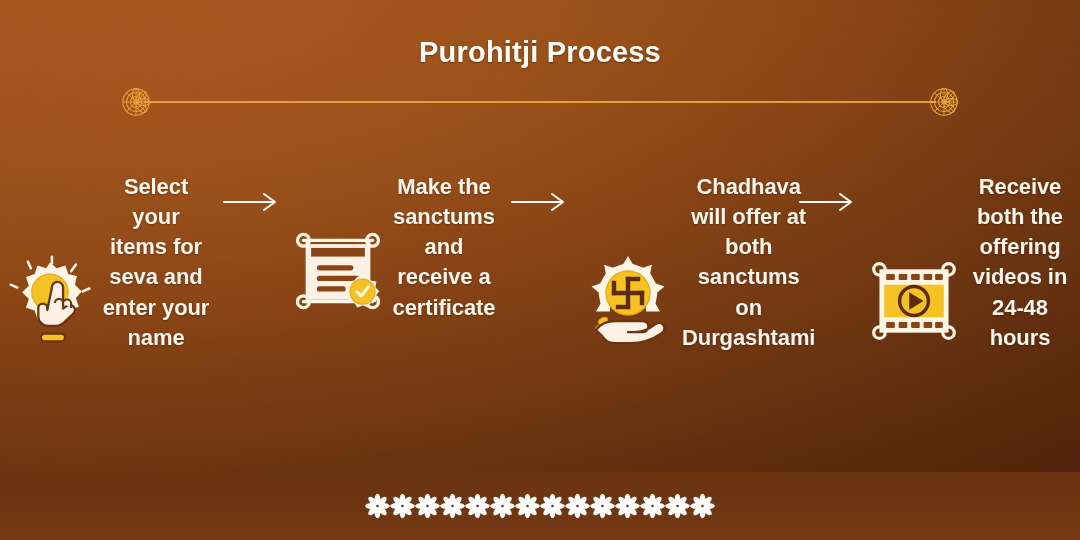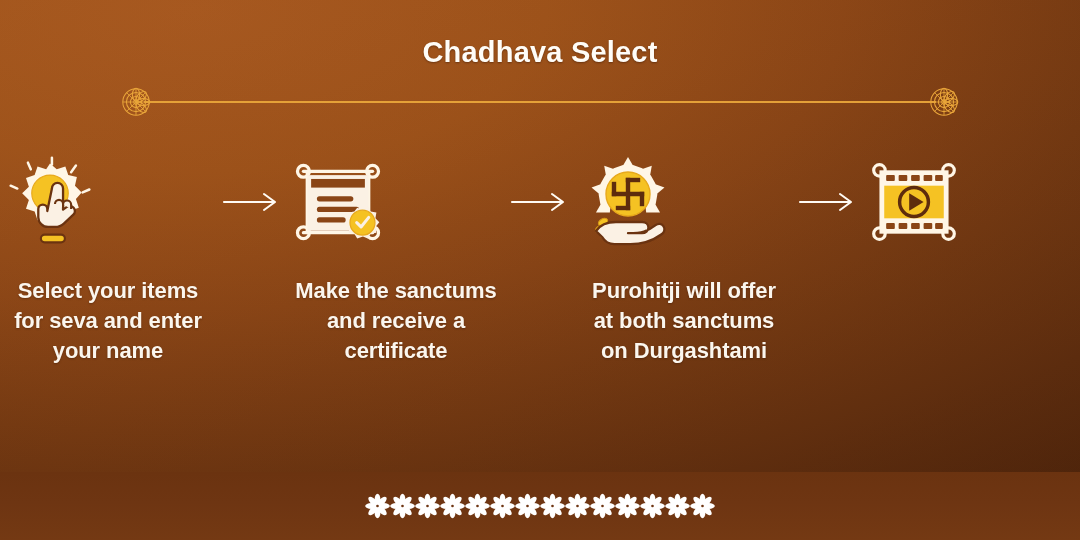--- a/index.html
+++ b/index.html
@@ -72,22 +72,22 @@
     left: 0;
     width: 1080px;
     height: 290px;
     display: flex;
     align-items: flex-start;
     justify-content: center;
   }
   .step {
     width: 212px;
     display: flex;
-    flex-direction: column;
-    align-items: flex-start;
+    flex-direction: row;
+    align-items: flex-end;
   }
   .step .icon-wrap {
     height: 104px;
     display: flex;
     align-items: center;
     justify-content: center;
   }
   .step .caption {
     margin-top: 22px;
     text-align: center;
@@ -132,21 +132,21 @@
   }
 </style>
 </head>
 <body>
 
 <div id="stage">
 
   <div class="bg-base"></div>
   <div class="bg-sheen"></div>
 
-  <div class="title">Chadhava Select</div>
+  <div class="title">Purohitji Process</div>
 
   <div class="divider">
     <div class="line"></div>
 
     <div class="medallion left">
       <svg viewBox="0 0 36 36" width="36" height="36">
         <g fill="none" stroke="#E9A53A" stroke-width="1.05">
           <circle cx="18" cy="18" r="13.2"></circle>
           <circle cx="18" cy="18" r="9.6"></circle>
           <circle cx="18" cy="18" r="5.6"></circle>
@@ -324,21 +324,21 @@
                    c6 0 11 0 16-1.6
                    c4-1.3 8-3.6 11.6-6.4
                    c2.6-2 6-1.6 7.8 0.9
                    c1.8 2.5 1.2 6-1.4 7.9
                    c-5 3.6-10.6 6.6-16.4 8.2
                    c-5 1.4-10 1.9-15.2 1.9
                    h-16 c-5 0-9.6-2.6-12-6.8
                    Z" fill="#FBF1E4" stroke="#6B3310" stroke-width="2.3" stroke-linejoin="round"></path>
         </svg>
       </div>
-      <div class="caption">Purohitji will offer at both sanctums on Durgashtami</div>
+      <div class="caption">Chadhava will offer at both sanctums on Durgashtami</div>
     </div>
 
     <div class="arrow">
       <svg viewBox="0 0 60 24" width="60" height="24">
         <path d="M2 12 L52 12 M42 4 L53 12 L42 20" fill="none" stroke="#FFFBF4" stroke-width="2.1" stroke-linecap="round" stroke-linejoin="round"></path>
       </svg>
     </div>
 
     <div class="step">
       <div class="icon-wrap">
@@ -366,20 +366,21 @@
             <rect x="34" y="72" width="9" height="6" rx="1"></rect>
             <rect x="47" y="72" width="9" height="6" rx="1"></rect>
             <rect x="60" y="72" width="9" height="6" rx="1"></rect>
             <rect x="72" y="72" width="8" height="6" rx="1"></rect>
           </g>
 
           <circle cx="50" cy="50" r="15" fill="none" stroke="#5E2C0D" stroke-width="3.6"></circle>
           <path d="M45 41 L60 50 L45 59 Z" fill="#5E2C0D"></path>
         </svg>
       </div>
+      <div class="caption">Receive both the offering videos in 24-48 hours</div>
     </div>
 
   </div>
 
   <div class="band">
     <div class="band-strip" id="band-strip">
         <svg viewBox="0 0 30 30" class="band-flower">
           <g fill="#FFFFFF">
             <ellipse cx="15" cy="7.6" rx="3.5" ry="7.4" transform="rotate(0 15 15)"></ellipse>
             <ellipse cx="15" cy="7.6" rx="3.5" ry="7.4" transform="rotate(45 15 15)"></ellipse>

